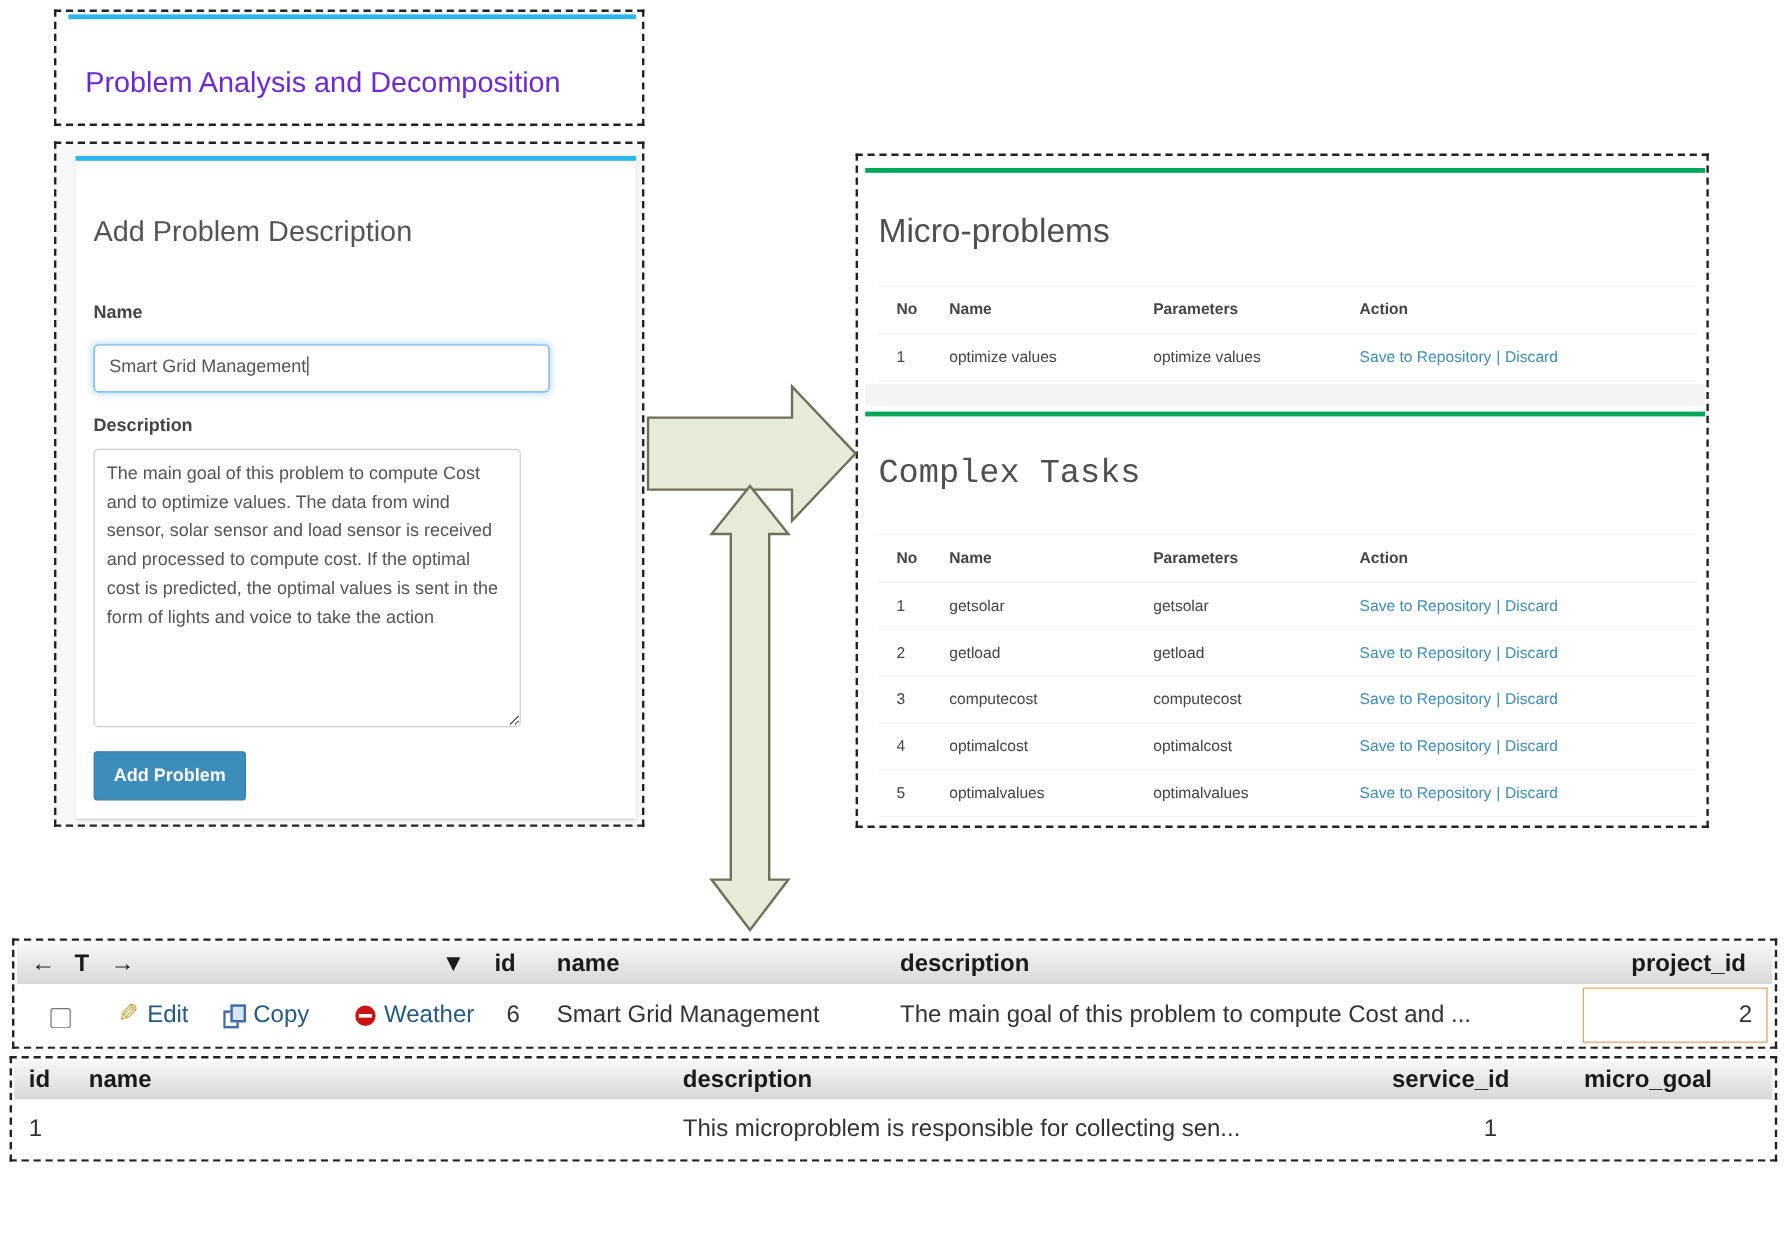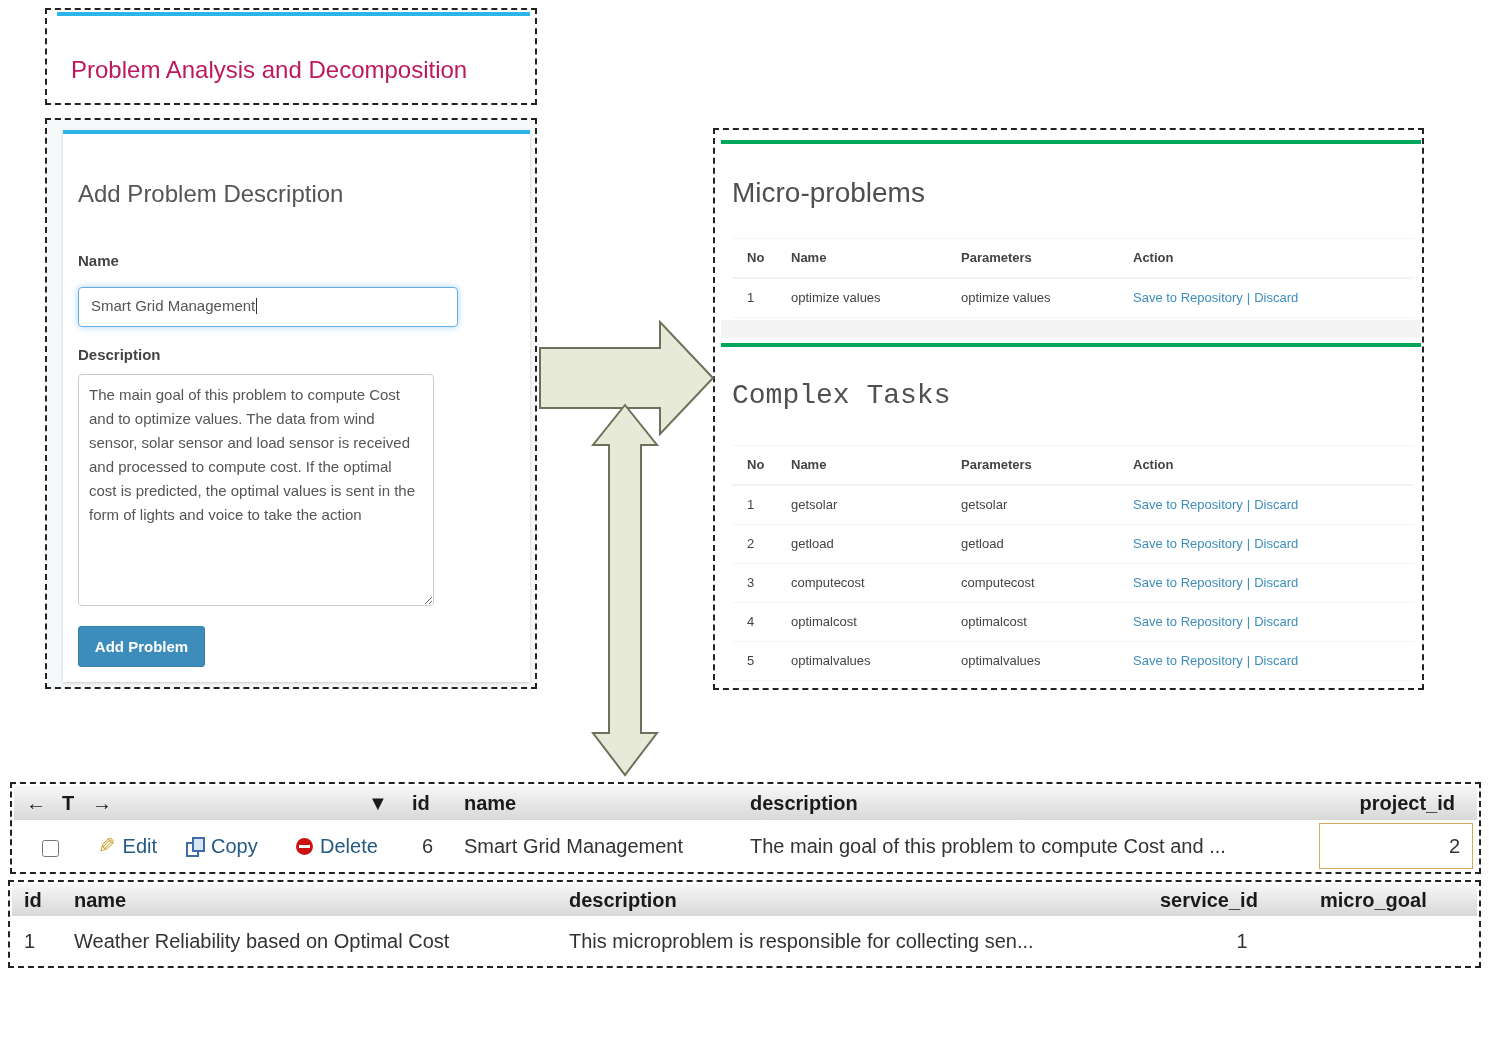--- a/index.html
+++ b/index.html
@@ -5,21 +5,21 @@
   html,body{margin:0;padding:0;background:#fff;}
   .canvas{
     position:relative;width:1489px;height:1047px;background:#fff;overflow:hidden;
     font-family:"Liberation Sans","DejaVu Sans",sans-serif;color:#444;
   }
   .dashed{position:absolute;border:2px dashed #222;background:#fff;box-sizing:border-box;}
   .abs{position:absolute;box-sizing:border-box;}
 
   
   .panel-head{background:#fff;border-top:4px solid #2cb5e8;}
-  .panel-title-lg{position:absolute;left:14px;top:40px;font-size:24px;color:#be185d;white-space:nowrap;}
+  .panel-title-lg{position:absolute;left:14px;top:40px;font-size:24px;color:#6d28d9;white-space:nowrap;}
   .form-card{background:#fff;border-top:4px solid #2cb5e8;box-shadow:0 1px 3px rgba(0,0,0,.18);}
   .card-title{position:absolute;left:15px;top:46px;font-size:24px;color:#555;}
   .field-label{position:absolute;left:15px;font-size:15px;font-weight:bold;color:#444;}
   .text-input{
     position:absolute;left:15px;top:153px;width:354px;height:38px;border:1px solid #66afe9;
     border-radius:4px;box-shadow:0 0 7px rgba(102,175,233,.55);padding:0 12px;line-height:36px;
     font-size:15px;color:#555;background:#fff;white-space:nowrap;overflow:hidden;
   }
   .caret{display:inline-block;width:1px;height:16px;background:#333;vertical-align:-3px;margin-left:1px;}
   .desc-area{
@@ -201,41 +201,40 @@
       </span>
       <span class="c" style="left:172px;">
         <a class="pma-link">
             <span class="copy-icon"></span>
             <span>Copy</span>
           </a>
       </span>
       <span class="c" style="left:282px;">
         <a class="pma-link">
             <span class="delete-icon"></span>
-            <span>Delete</span>
+            <span>Weather</span>
           </a>
       </span>
       <span class="c" style="left:408px;">6</span>
       <span class="c" style="left:450px;">Smart Grid Management</span>
       <span class="c" style="left:736px;">The main goal of this problem to compute Cost and ...</span>
       <div class="hl-cell" style="right:4px;top:3px;width:140px;height:44px;line-height:44px;padding-right:12px;">2</div>
     </div>
   </div>
 
   <div class="dashed" style="left:8px;top:880px;width:1473px;height:88px;">
     <div class="pma-hdr" style="height:32px;">
       <span class="h" style="left:12px;line-height:32px;">id</span>
       <span class="h" style="left:62px;line-height:32px;">name</span>
       <span class="h" style="left:557px;line-height:32px;">description</span>
       <span class="h" style="left:1148px;line-height:32px;">service_id</span>
       <span class="h" style="left:1308px;line-height:32px;">micro_goal</span>
     </div>
     <div class="pma-row" style="top:34px;height:50px;line-height:50px;">
       <span class="c" style="left:12px;">1</span>
-      <span class="c" style="left:62px;">Weather Reliability based on Optimal Cost</span>
       <span class="c" style="left:557px;">This microproblem is responsible for collecting sen...</span>
       <span class="c" style="left:1150px;width:160px;text-align:center;">1</span>
       <span class="c" style="left:1308px;width:140px;"></span>
     </div>
   </div>
 
 
 </div>
 
 </body></html>

